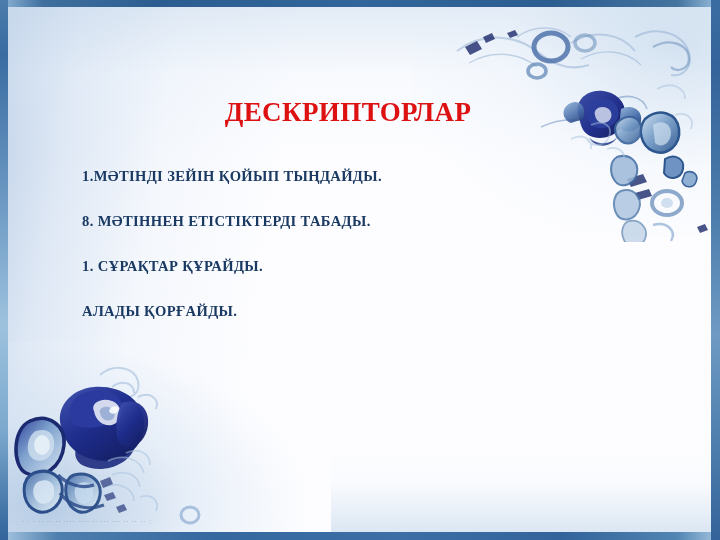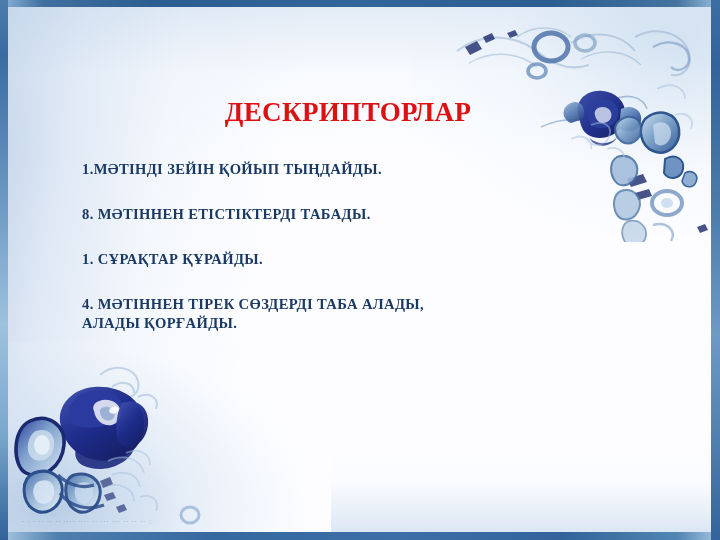--- a/index.html
+++ b/index.html
@@ -126,21 +126,21 @@
     left: 82px;
     top: 160px;
     width: 470px;
   }
   .desc-line {
     font-size: 14.6px;
     font-weight: bold;
     letter-spacing: 0.35px;
     color: #1b3a63;
     line-height: 19px;
-    margin: 0 0 26px 0;
+    margin: 7px 0 26px 0;
     white-space: nowrap;
   }
   .desc-line:last-child { margin-bottom: 0; }
   .desc-line .sub {
     display: block;
     white-space: nowrap;
   }
 
   
   .watermark {
@@ -339,21 +339,20 @@
     <p class="desc-line">
       <span class="sub">1.МӘТІНДІ ЗЕЙІН ҚОЙЫП ТЫҢДАЙДЫ.</span>
     </p>
     <p class="desc-line">
       <span class="sub">8. МӘТІННЕН ЕТІСТІКТЕРДІ ТАБАДЫ.</span>
     </p>
     <p class="desc-line">
       <span class="sub">1. СҰРАҚТАР ҚҰРАЙДЫ.</span>
     </p>
     <p class="desc-line">
-      <span class="sub">4. МӘТІННЕН ТІРЕК СӨЗДЕРДІ ТАБА АЛАДЫ,</span>
       <span class="sub">АЛАДЫ ҚОРҒАЙДЫ.</span>
     </p>
   </div>
 
   <div class="watermark">· · ·  ·· ··  ·· ···· ···· ·· ··· ··· ·· ·· ·· ◌</div>
 
   <div class="frame-edge frame-top"></div>
   <div class="frame-edge frame-bottom"></div>
   <div class="frame-edge frame-left"></div>
   <div class="frame-edge frame-right"></div>

